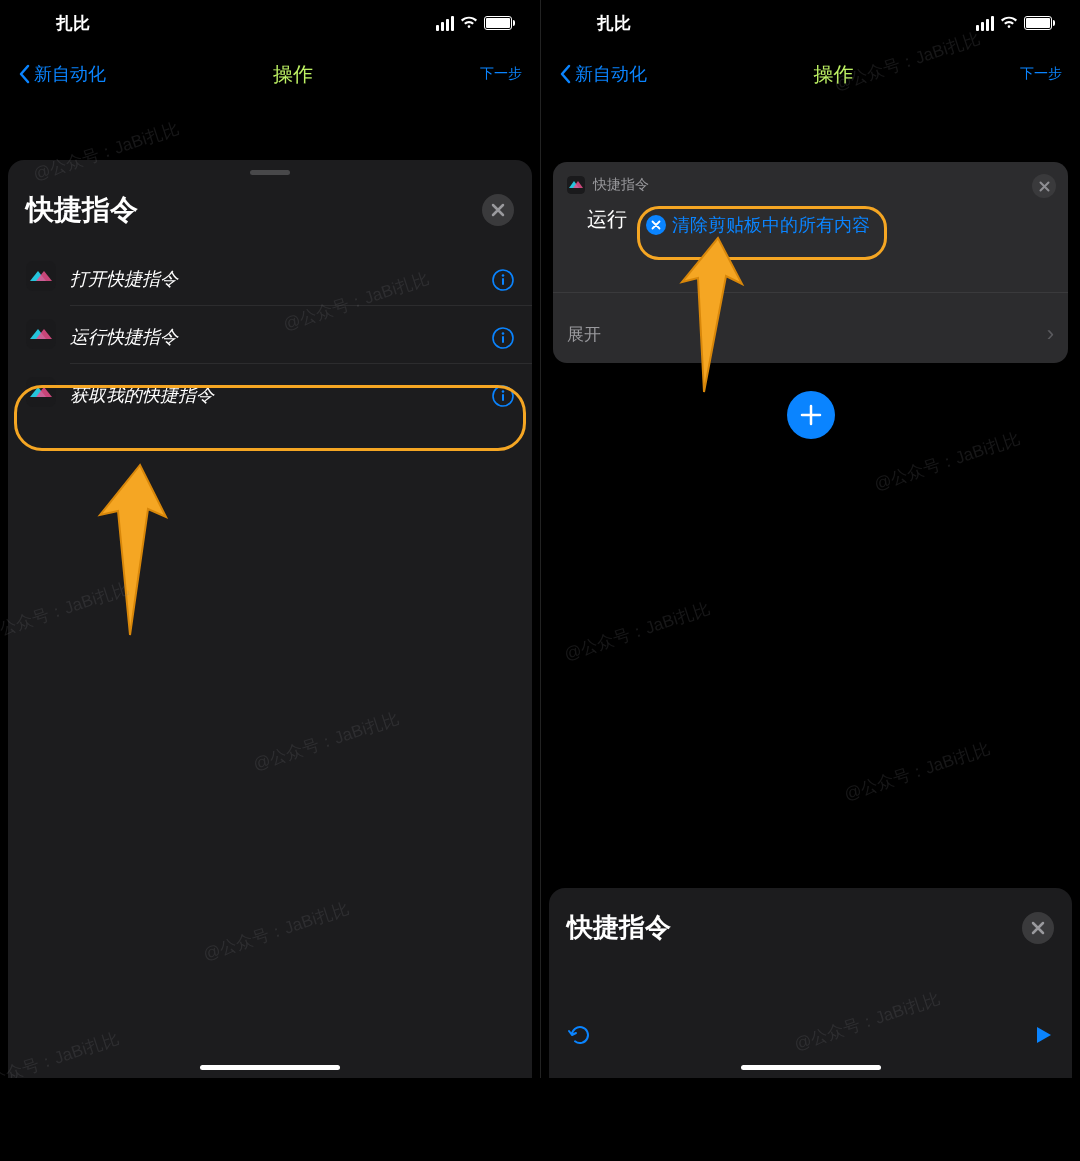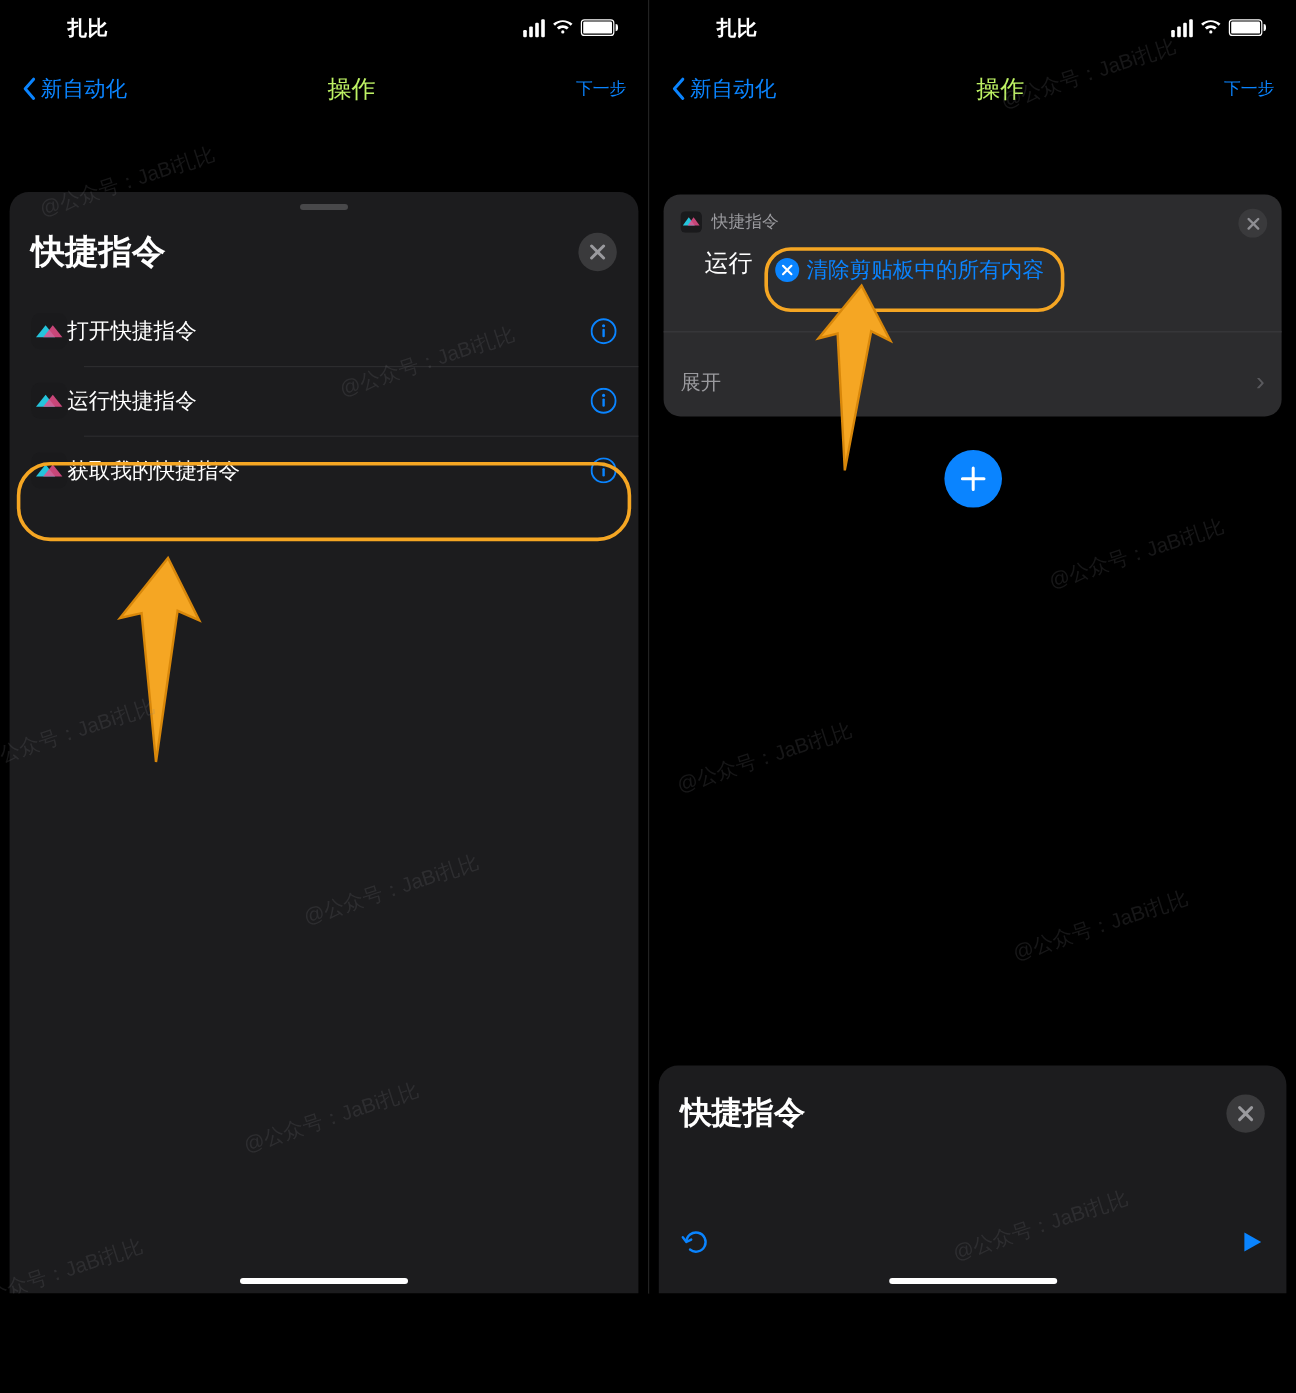--- a/index.html
+++ b/index.html
@@ -27,40 +27,40 @@
   .nav .title { color:#bef264; font-size:20px; font-weight:400; }
   .nav .next { color:#0a84ff; font-size:14px; }
 
   
   .sheet { position:absolute; left:8px; right:8px; top:160px; bottom:0; background:#1c1c1e; border-radius:16px 16px 0 0; padding-top:10px; }
   .grabber { width:40px; height:5px; background:#48484a; border-radius:3px; margin:0 auto 16px; }
   .sheet-head { display:flex; align-items:center; justify-content:space-between; padding:0 18px 18px; }
   .sheet-head h1 { color:#fff; font-size:28px; font-weight:700; }
   .xbtn { width:32px; height:32px; border-radius:16px; background:#3a3a3c; display:flex; align-items:center; justify-content:center; color:#9a9a9e; font-size:17px; font-weight:700; }
 
-  .row { display:flex; align-items:center; padding:14px 18px; gap:0; position:relative; }
+  .row { display:flex; align-items:flex-end; padding:14px 18px; gap:14px; position:relative;font-style:italic; }
   .row .sc-icon { width:30px; height:30px; border-radius:7px; flex-shrink:0; }
   .row .label { color:#fff; font-size:18px; flex:1; }
   .row .info { width:22px; height:22px; color:#0a84ff; }
   .row + .row::before { content:""; position:absolute; left:62px; right:0; top:0; height:1px; background:#2c2c2e; }
 
   .hl-box { position:absolute; border:3px solid #f5a623; border-radius:28px; pointer-events:none; }
 
   .arrow-svg { position:absolute; pointer-events:none; }
 
   
   .card { margin:60px 12px 0; background:#2c2c2e; border-radius:14px; padding:14px 14px 0 14px; position:relative; }
   .card-head { display:flex; align-items:center; gap:8px; color:#9a9a9e; font-size:14px; }
   .card-head .mini-icon { width:18px; height:18px; border-radius:4px; }
   .card-close { position:absolute; right:12px; top:12px; width:24px; height:24px; border-radius:12px; background:#3a3a3c; display:flex; align-items:center; justify-content:center; color:#8e8e93; font-size:13px; font-weight:700; }
   .run-line { display:flex; align-items:flex-start; gap:10px; padding:12px 0 16px; color:#fff; font-size:20px;margin-left:20px; }
   .token-wrap { display:inline-flex; align-items:center; border:3px solid #f5a623; border-radius:22px; padding:4px 14px 20px 6px; gap:6px; }
   .token-clear { width:20px; height:20px; border-radius:10px; background:#0a84ff; display:flex; align-items:center; justify-content:center; color:#fff; font-size:12px; }
   .token-text { color:#0a84ff; font-size:18px; white-space:nowrap; }
-  .expand-row { display:flex; align-items:center; justify-content:space-between; padding:28px 0 16px; color:#9a9a9e; font-size:17px; border-top:1px solid #3a3a3c; margin:0 -14px; padding-left:14px; padding-right:14px; }
+  .expand-row { display:flex; align-items:center; justify-content:space-between; padding:28px 0 16px; color:#9a9a9e; font-size:17px; border-top:1px solid #3a3a3c; margin:16px -14px; padding-left:14px; padding-right:14px; }
   .expand-row .chev { color:#5a5a5e; font-size:22px; }
 
   .plus-btn { width:48px; height:48px; border-radius:24px; background:#0a84ff; display:flex; align-items:center; justify-content:center; margin:28px auto 0; color:#fff; font-size:30px; font-weight:400; }
 
   
   .mini-sheet { position:absolute; left:8px; right:8px; bottom:0; background:#1c1c1e; border-radius:16px 16px 0 0; padding:22px 18px 0; height:190px; }
   .mini-sheet .mh { display:flex; align-items:center; justify-content:space-between; }
   .mini-sheet h2 { color:#fff; font-size:26px; font-weight:700; }
   .mini-icons { position:absolute; left:18px; right:18px; bottom:30px; display:flex; justify-content:space-between; align-items:center; }
   .undo { width:26px; height:26px; color:#0a84ff; }

